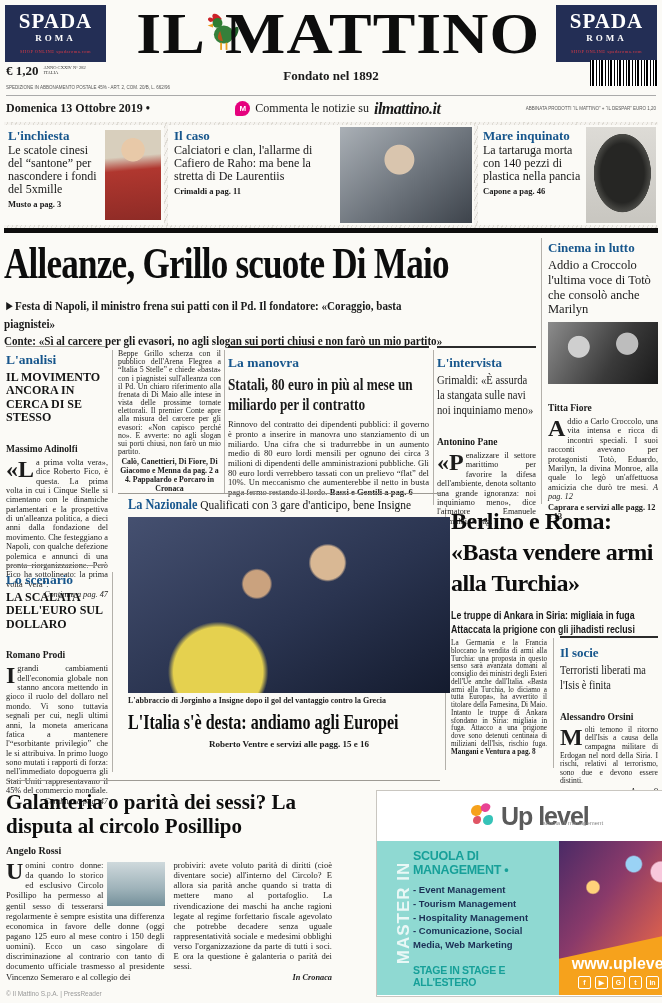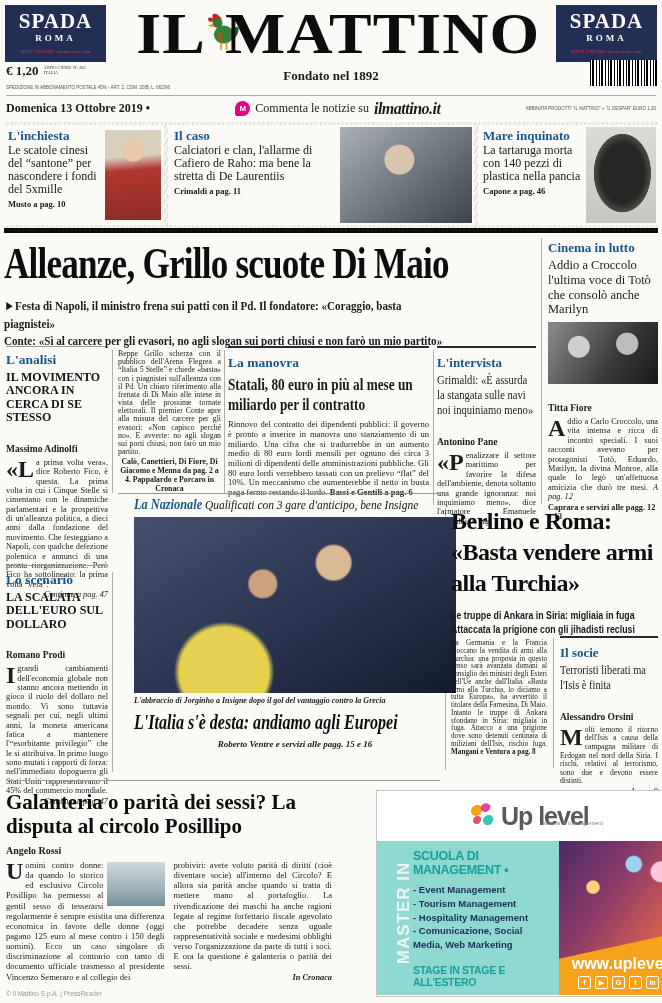--- a/index.html
+++ b/index.html
@@ -169,21 +169,21 @@
       <span class="site">ilmattino.it</span>
     </span>
     <span class="spright">ABBINATA PRODOTTI “IL MATTINO” + “IL DESPAR” EURO 1,20</span>
   </div>
 
   <div class="strip">
     <div class="card" style="left:0;width:160px;">
       <div style="position:absolute;left:4px;top:4px;width:94px;">
         <div class="kick">L'inchiesta</div>
         <div class="t">Le scatole cinesi del “santone” per nascondere i fondi del 5xmille</div>
-        <div class="by">Musto a pag. 10</div>
+        <div class="by">Musto a pag. 3</div>
       </div>
       <div class="ph" style="position:absolute;right:3px;top:5px;width:56px;height:90px;
            background:radial-gradient(circle at 50% 22%,#e8c9a8 0 15%,transparent 16%),
                       linear-gradient(175deg,#d8cfbd 0 30%,#b0372f 45%,#8e2b26 100%);"></div>
     </div>
     <div class="card" style="left:164px;width:306px;">
       <div style="position:absolute;left:6px;top:4px;width:162px;">
         <div class="kick">Il caso</div>
         <div class="t">Calciatori e clan, l'allarme di Cafiero de Raho: ma bene la stretta di De Laurentiis</div>
         <div class="by">Crimaldi a pag. 11</div>
@@ -274,21 +274,21 @@
     <div class="kick" style="font-size:13.5px;">Lo scenario</div>
     <div class="secttitle" style="margin-top:3px;">LA SCALATA DELL'EURO SUL DOLLARO</div>
     <div class="auth">Romano Prodi</div>
     <div class="bt">
       <span class="dc">I</span><span>grandi cambiamenti dell'economia globale non stanno ancora mettendo in gioco il ruolo del dollaro nel mondo. Vi sono tuttavia segnali per cui, negli ultimi anni, la moneta americana fatica a mantenere l'“esorbitante privilegio” che le si attribuiva. In primo luogo sono mutati i rapporti di forza: nell'immediato dopoguerra gli Stati Uniti rappresentavano il 45% del commercio mondiale.</span>
     </div>
     <div class="more">Continua a pag. 47</div>
   </div>
 
   <div class="hrule" style="left:118px;top:493px;width:322px;"></div>
-  <div class="abs" style="left:134px;top:497px;width:274px;font-style:italic;">
+  <div class="abs" style="left:128px;top:497px;width:274px;">
     <div class="nazkick sc88">
       <span class="kick" style="font-size:14px;">La Nazionale</span><span class="k2"> Qualificati con 3 gare d'anticipo, bene Insigne</span>
     </div>
     <div style="width:322px;height:176px;margin-top:4px;
          background:radial-gradient(circle at 28% 88%,#e5d14f 0 16%,transparent 18%),
                     radial-gradient(circle at 62% 26%,#d9b894 0 7%,transparent 8%),
                     radial-gradient(circle at 40% 38%,#caa27e 0 6%,transparent 7%),
                     linear-gradient(150deg,#455070 0%,#2a3450 55%,#141b2e 100%);"></div>
     <div class="caption" style="margin-top:3px;">L'abbraccio di Jorginho a Insigne dopo il gol del vantaggio contro la Grecia</div>
     <div class="nazh sc73" style="margin-top:4px;">L'Italia s'è desta: andiamo agli Europei</div>

